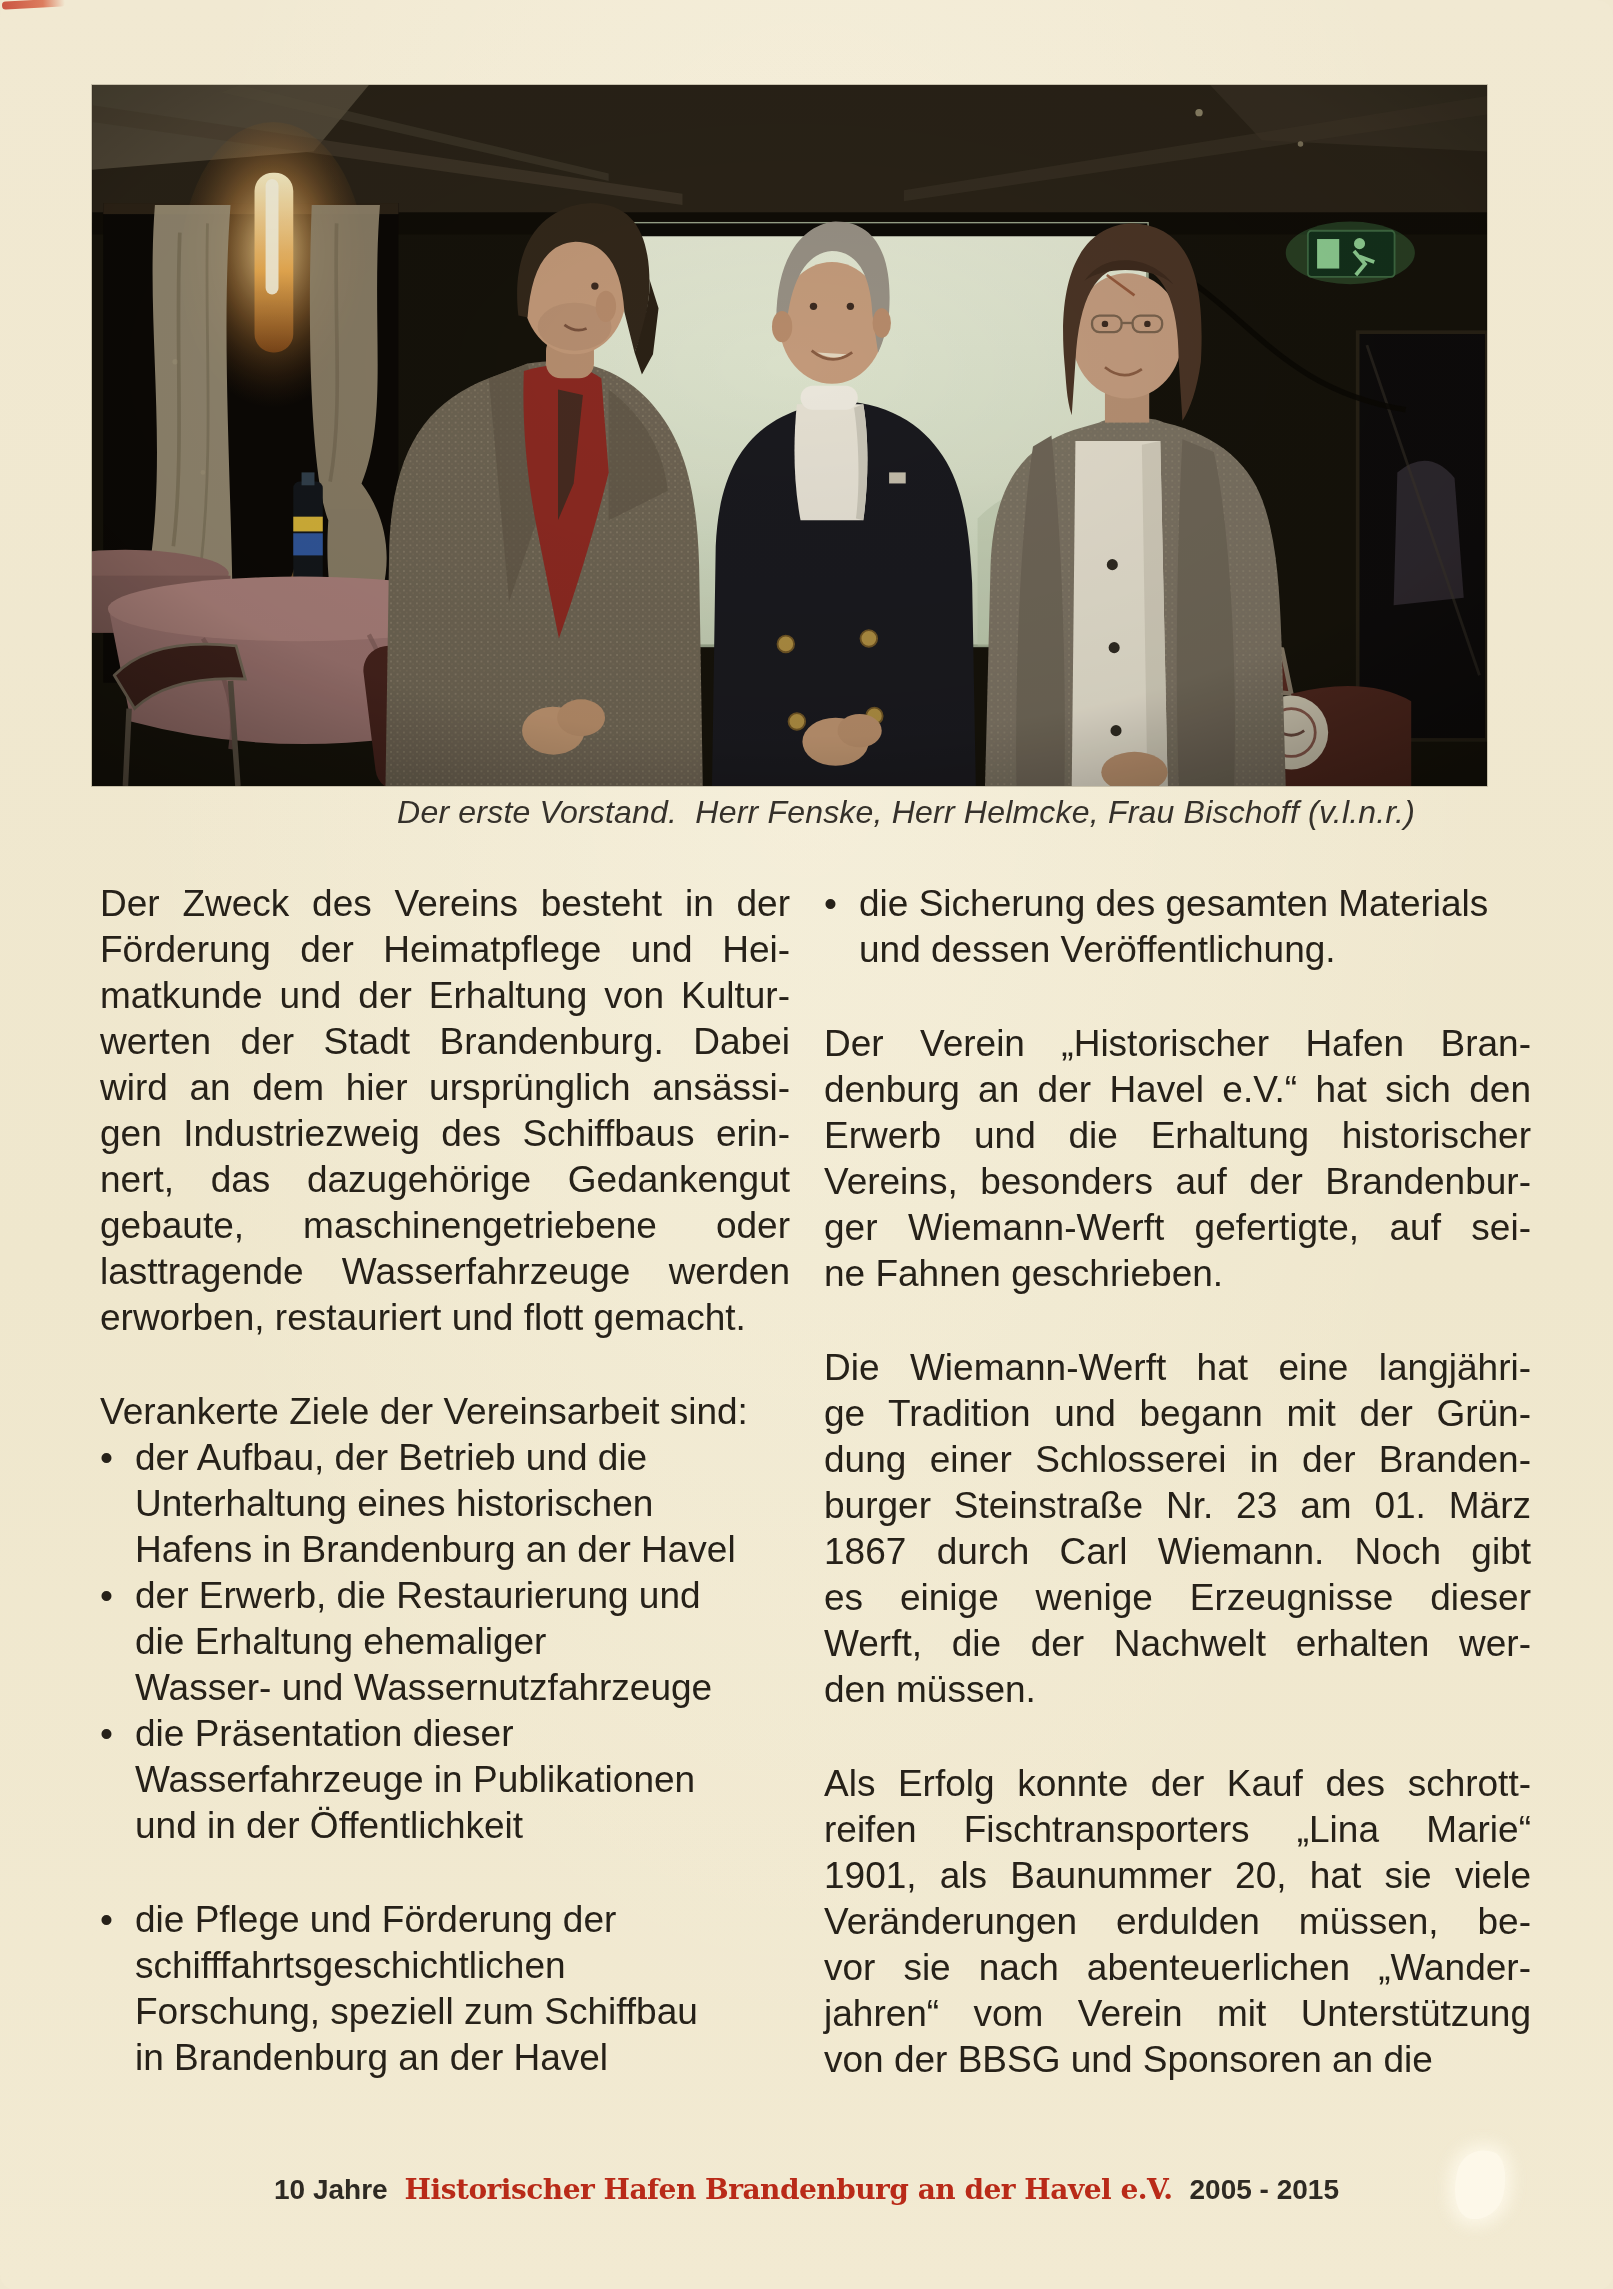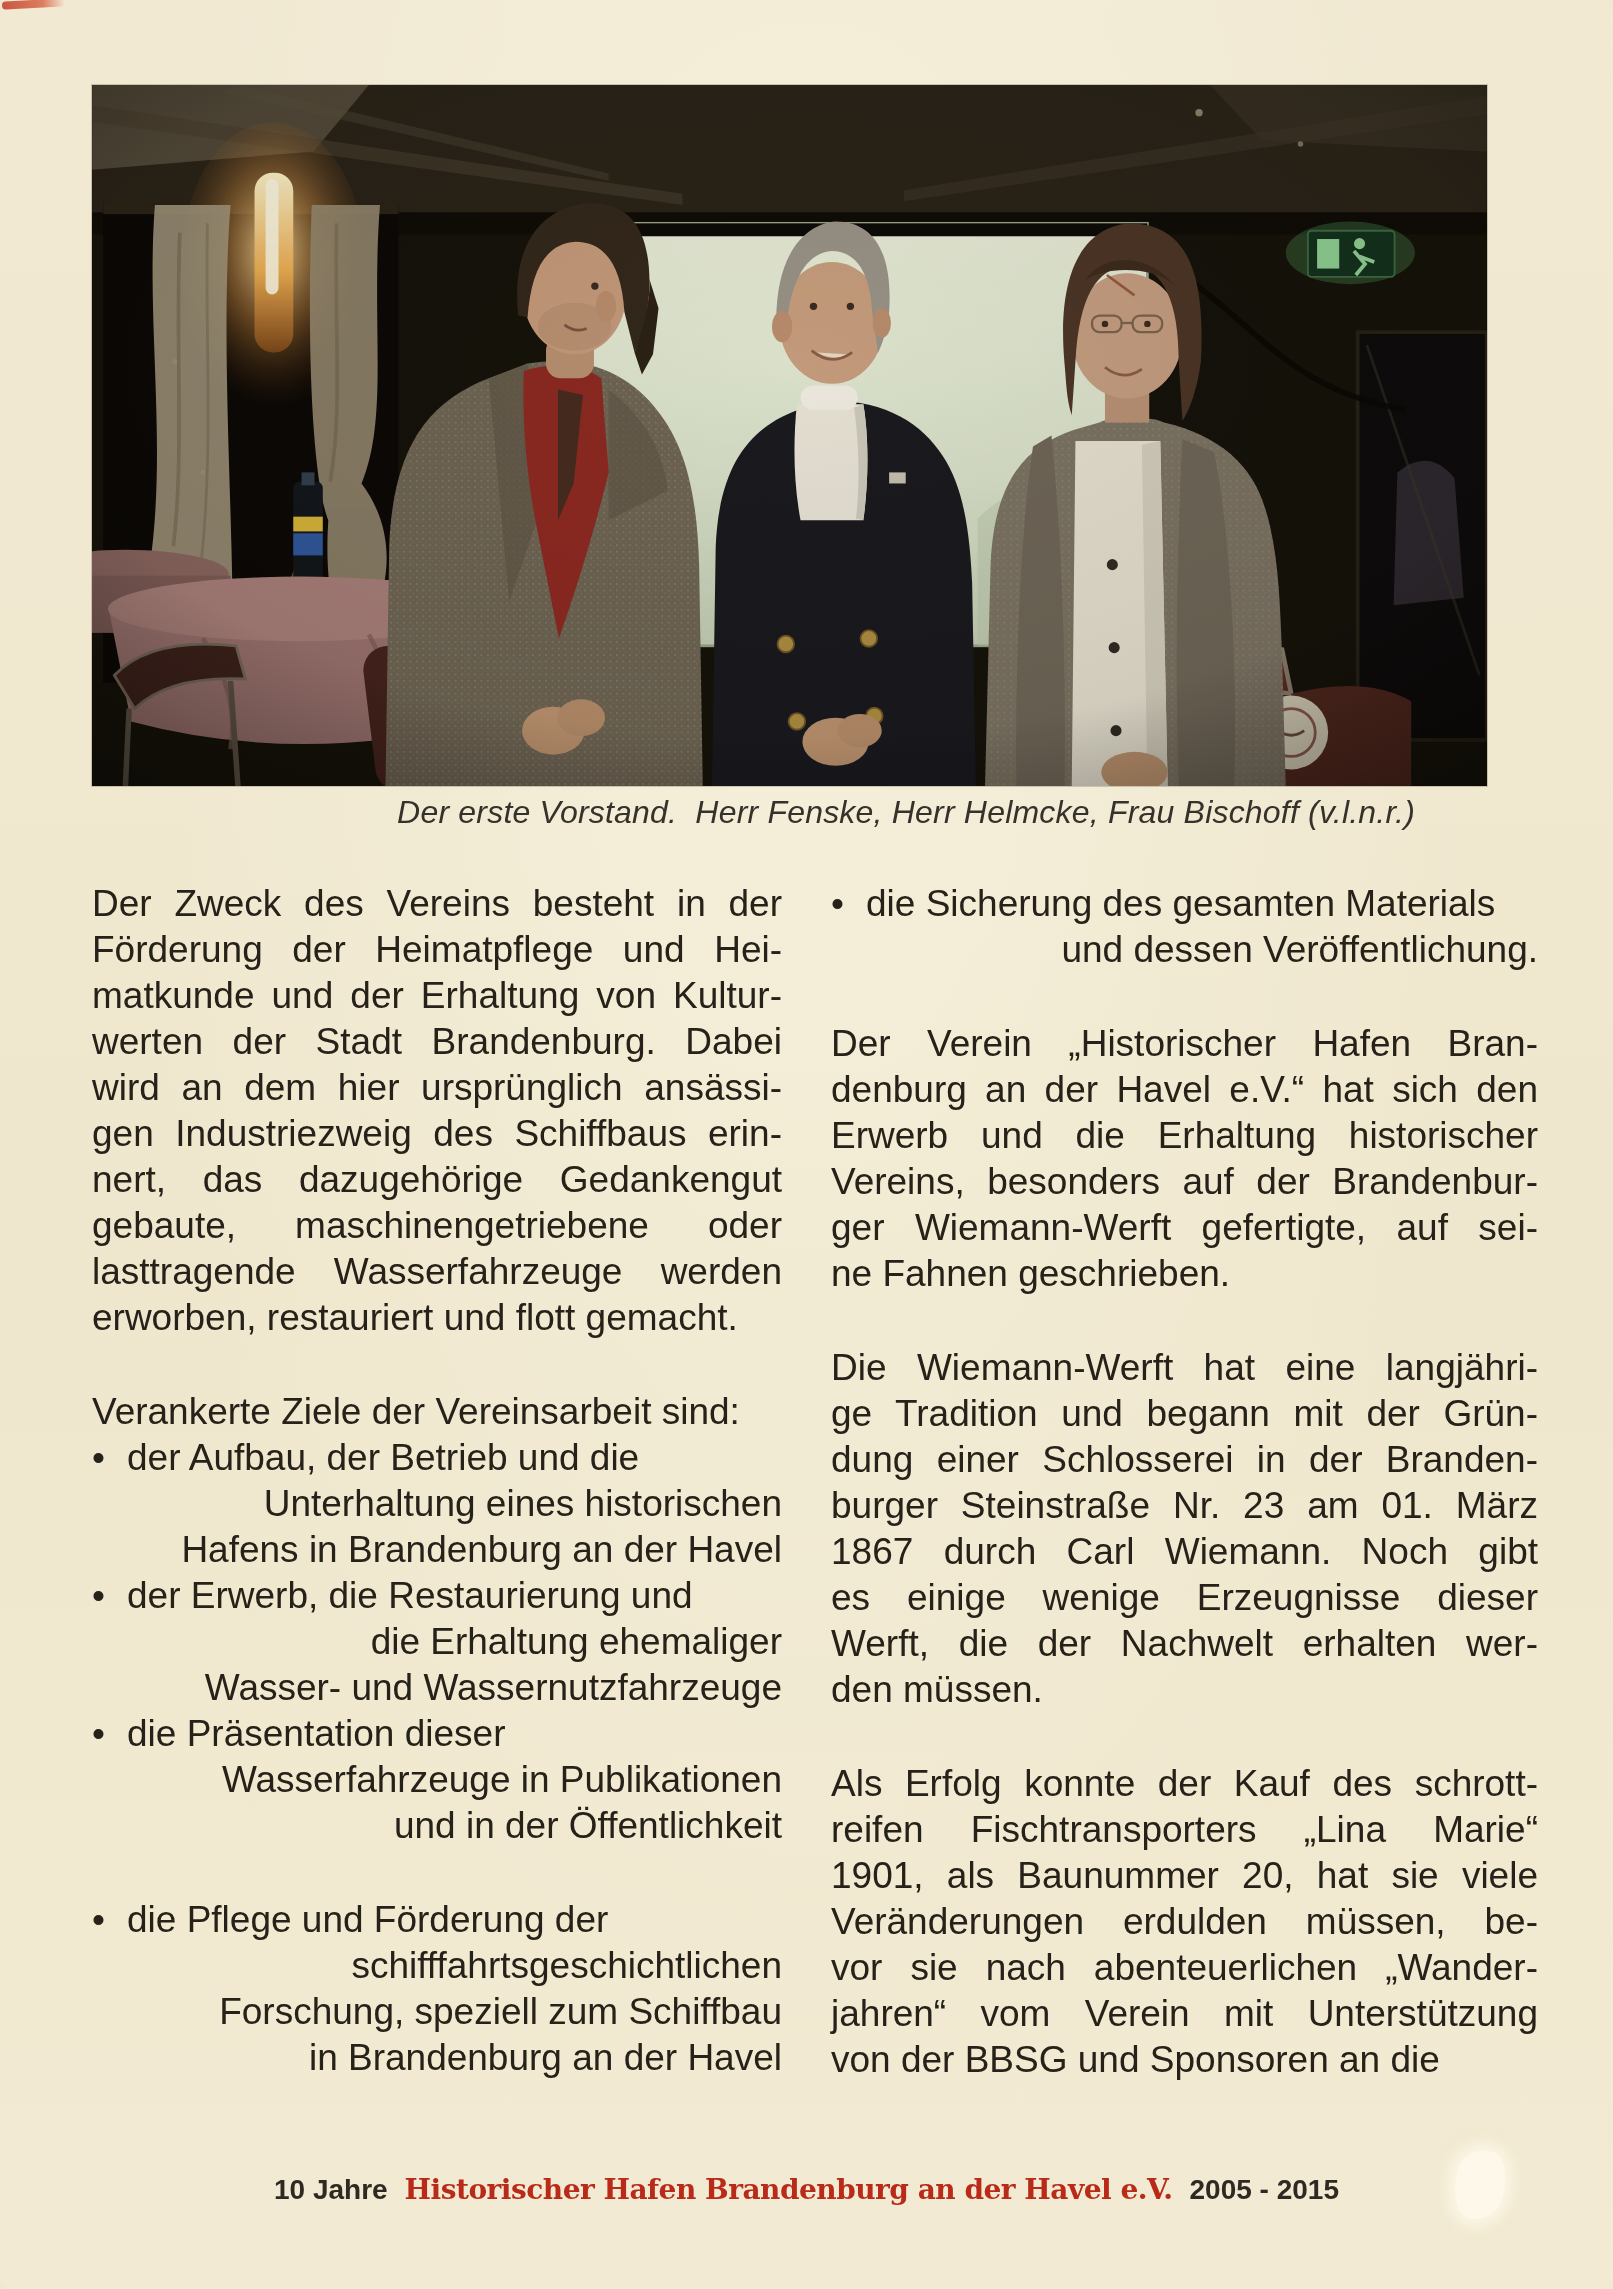--- a/index.html
+++ b/index.html
@@ -23,30 +23,30 @@
     box-shadow:0 0 0 0.9px rgba(60,50,30,.25);
     background:#141008;
   }
   .photo-frame svg{display:block;}
   .caption{
     position:absolute;top:790px;right:198px;
     font-style:italic;font-size:32px;line-height:44px;
     color:#35312b;letter-spacing:0.2px;
   }
   .columns{
-    position:absolute;top:881px;left:92px;
-    display:flex;gap:49px;
+    position:absolute;top:881px;left:100px;
+    display:flex;gap:34px;
   }
   .col{font-size:37px;line-height:46px;}
   .col-left{width:690px;}
   .col-right{width:707px;}
   .tline{min-height:46px;}
   .just{text-align:justify;text-align-last:justify;}
   .b-first .dot{display:inline-block;width:35px;}
-  .b-cont{padding-left:35px;text-align:right;}
+  .b-cont{padding-left:35px;}
   .spacer{height:48px;}
   .footer{
     position:absolute;top:2169px;left:0;width:100%;
     text-align:center;font-size:28px;line-height:42px;white-space:nowrap;
   }
   .f-prefix,.f-years{font-weight:bold;color:#2e2a23;}
   .f-name{
     font-family:"DejaVu Serif","Liberation Serif",serif;
     font-weight:bold;color:#b92a18;letter-spacing:-0.5px;
     margin:0 9.2px;

